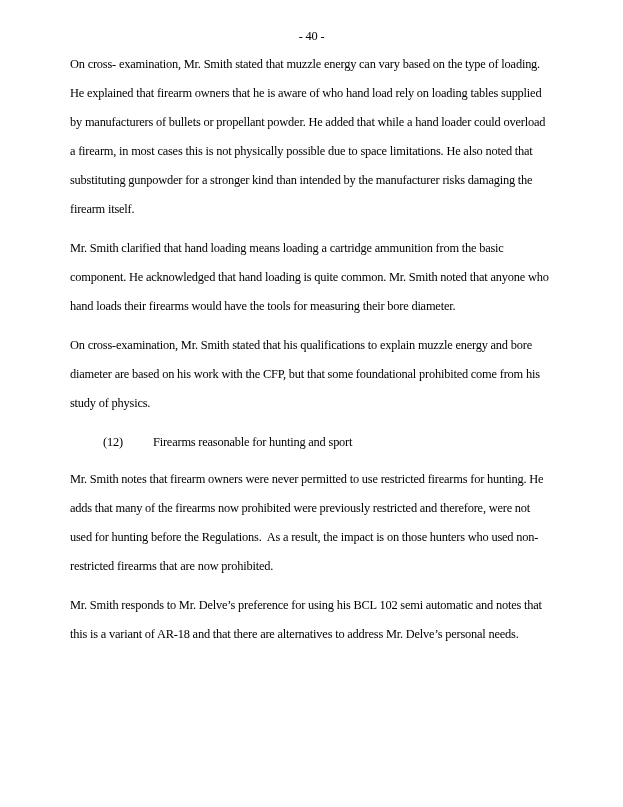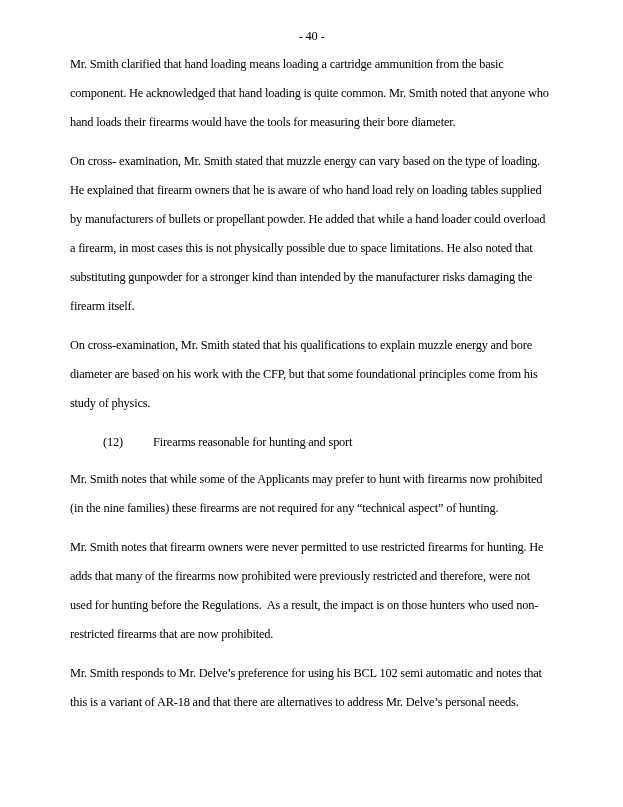--- a/index.html
+++ b/index.html
@@ -40,41 +40,39 @@
     width: 50px;
   }
 </style>
 </head>
 <body>
 
 <div class="page">
   <div class="page-number">- 40 -</div>
 
   <div>
-    <p class="para">Mr. Smith clarified that hand loading means loading a cartridge ammunition from the basic
-component. He acknowledged that hand loading is quite common. Mr. Smith noted that anyone who
-hand loads their firearms would have the tools for measuring their bore diameter.</p>
-
     <p class="para">On cross- examination, Mr. Smith stated that muzzle energy can vary based on the type of loading.
 He explained that firearm owners that he is aware of who hand load rely on loading tables supplied
 by manufacturers of bullets or propellant powder. He added that while a hand loader could overload
 a firearm, in most cases this is not physically possible due to space limitations. He also noted that
 substituting gunpowder for a stronger kind than intended by the manufacturer risks damaging the
 firearm itself.</p>
 
+    <p class="para">Mr. Smith clarified that hand loading means loading a cartridge ammunition from the basic
+component. He acknowledged that hand loading is quite common. Mr. Smith noted that anyone who
+hand loads their firearms would have the tools for measuring their bore diameter.</p>
+
     <p class="para">On cross-examination, Mr. Smith stated that his qualifications to explain muzzle energy and bore
-diameter are based on his work with the CFP, but that some foundational principles come from his
+diameter are based on his work with the CFP, but that some foundational prohibited come from his
 study of physics.</p>
 
     <p class="section-heading">
       <span class="num">(12)</span><span>Firearms reasonable for hunting and sport</span>
     </p>
 
-    <p class="para">Mr. Smith notes that while some of the Applicants may prefer to hunt with firearms now prohibited
-(in the nine families) these firearms are not required for any “technical aspect” of hunting.</p>
 
     <p class="para">Mr. Smith notes that firearm owners were never permitted to use restricted firearms for hunting. He
 adds that many of the firearms now prohibited were previously restricted and therefore, were not
 used for hunting before the Regulations.  As a result, the impact is on those hunters who used non-
 restricted firearms that are now prohibited.</p>
 
     <p class="para">Mr. Smith responds to Mr. Delve’s preference for using his BCL 102 semi automatic and notes that
 this is a variant of AR-18 and that there are alternatives to address Mr. Delve’s personal needs.</p>
   </div>
 </div>

